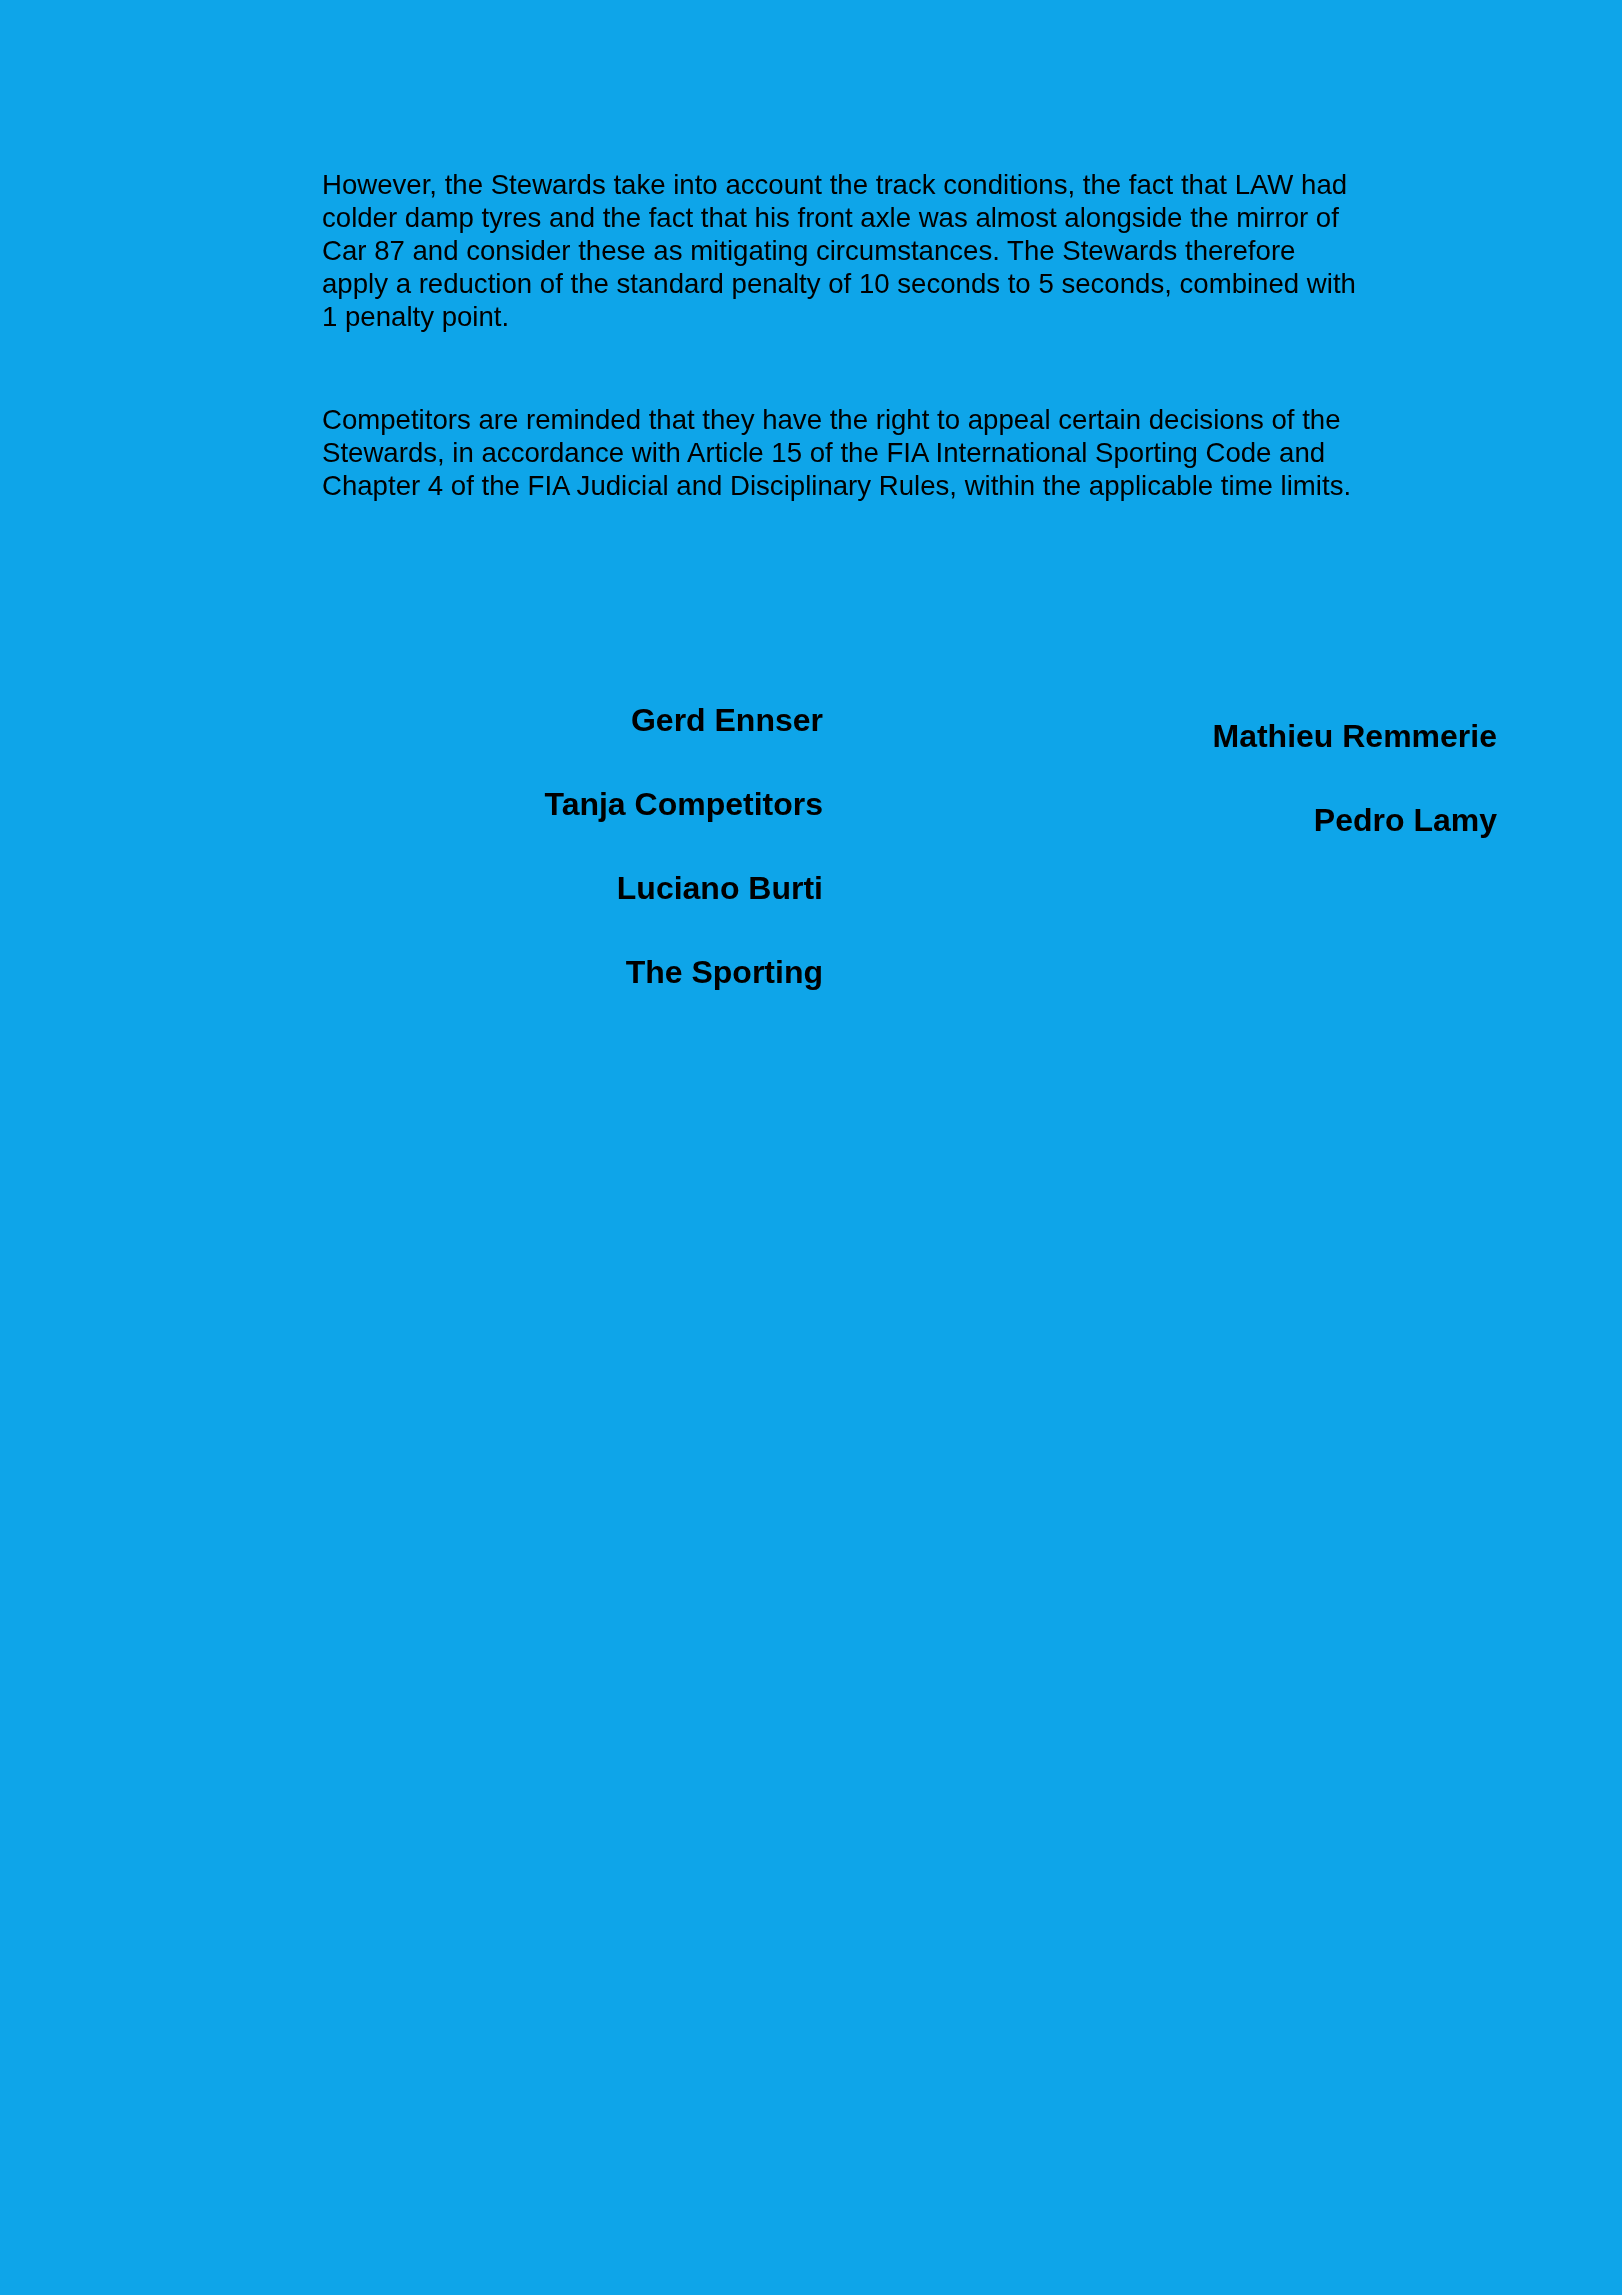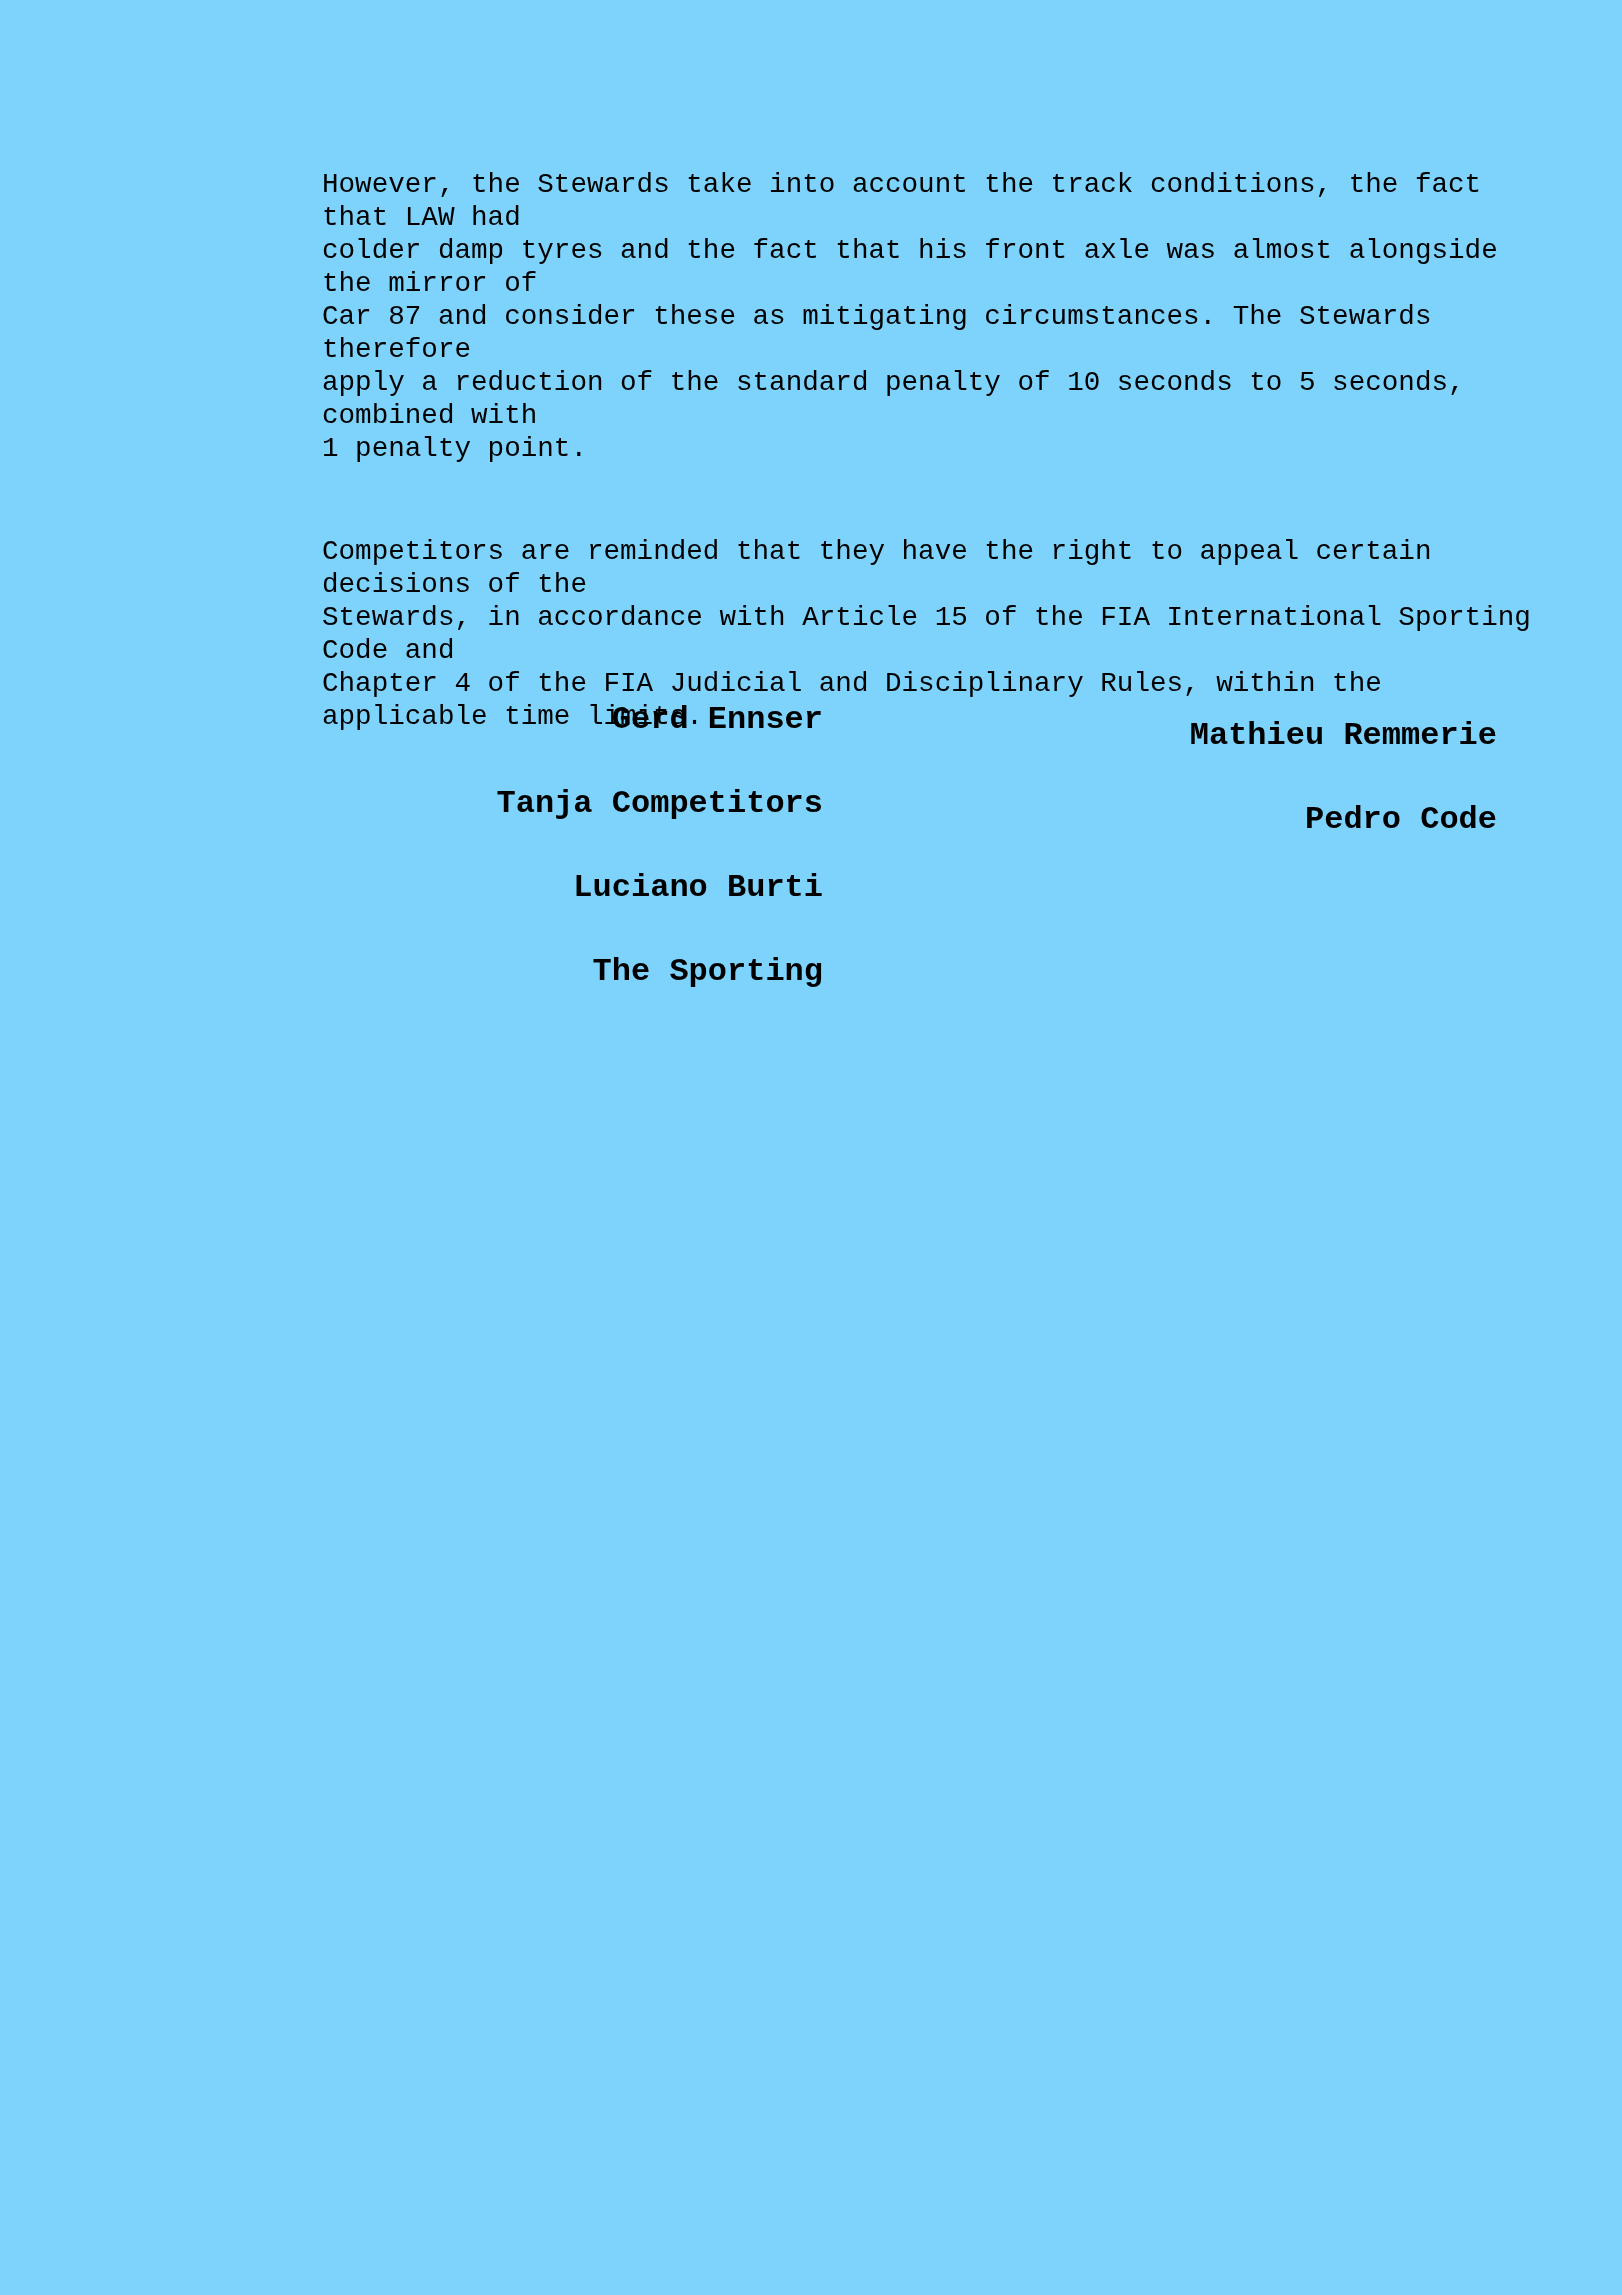--- a/index.html
+++ b/index.html
@@ -4,23 +4,23 @@
 <style>
   html, body {
     margin: 0;
     padding: 0;
     background: #ffffff;
   }
   .page {
     position: relative;
     width: 1622px;
     height: 2295px;
-    background: #7dd3fc;
+    background: #0ea5e9;
     color: #000000;
-    font-family: Liberation Mono, monospace;
+    font-family: Liberation Sans, sans-serif;
     overflow: hidden;
   }
   .decision-body {
     position: absolute;
     left: 322px;
     top: 135px;
     width: 1219px;
     font-size: 27.6px;
     line-height: 33px;
     white-space: pre-line;
@@ -69,21 +69,21 @@
 Chapter 4 of the FIA Judicial and Disciplinary Rules, within the applicable time limits.</p>
   </div>
 
   <div class="signatories">
     <div class="sig-row">
       <span class="sig-left">Gerd Ennser</span>
       <span class="sig-right">Mathieu Remmerie</span>
     </div>
     <div class="sig-row">
       <span class="sig-left">Tanja Competitors</span>
-      <span class="sig-right">Pedro Code</span>
+      <span class="sig-right">Pedro Lamy</span>
     </div>
     <div class="sig-row">
       <span class="sig-left">Luciano Burti</span>
       <span class="sig-right"></span>
     </div>
     <div class="sig-row">
       <span class="sig-left">The Sporting</span>
       <span class="sig-right"></span>
     </div>
   </div>

